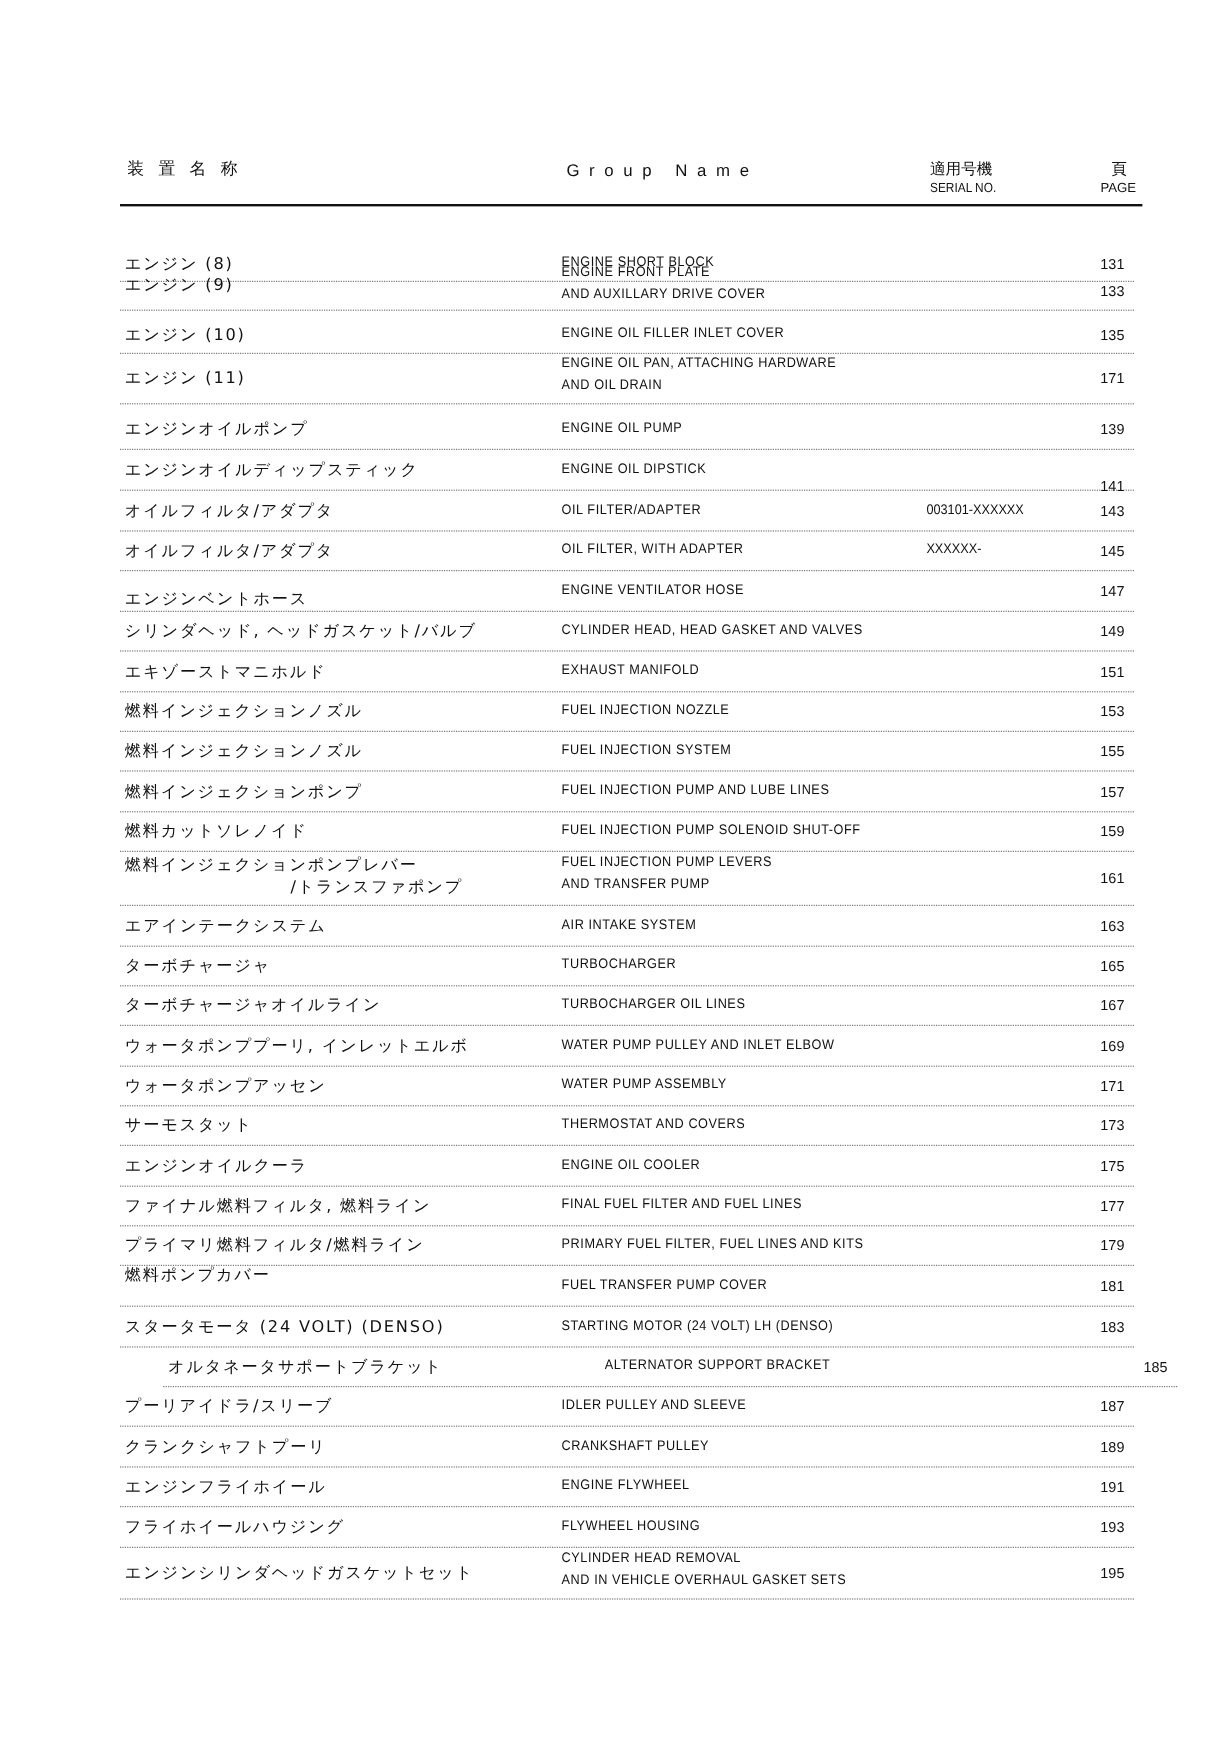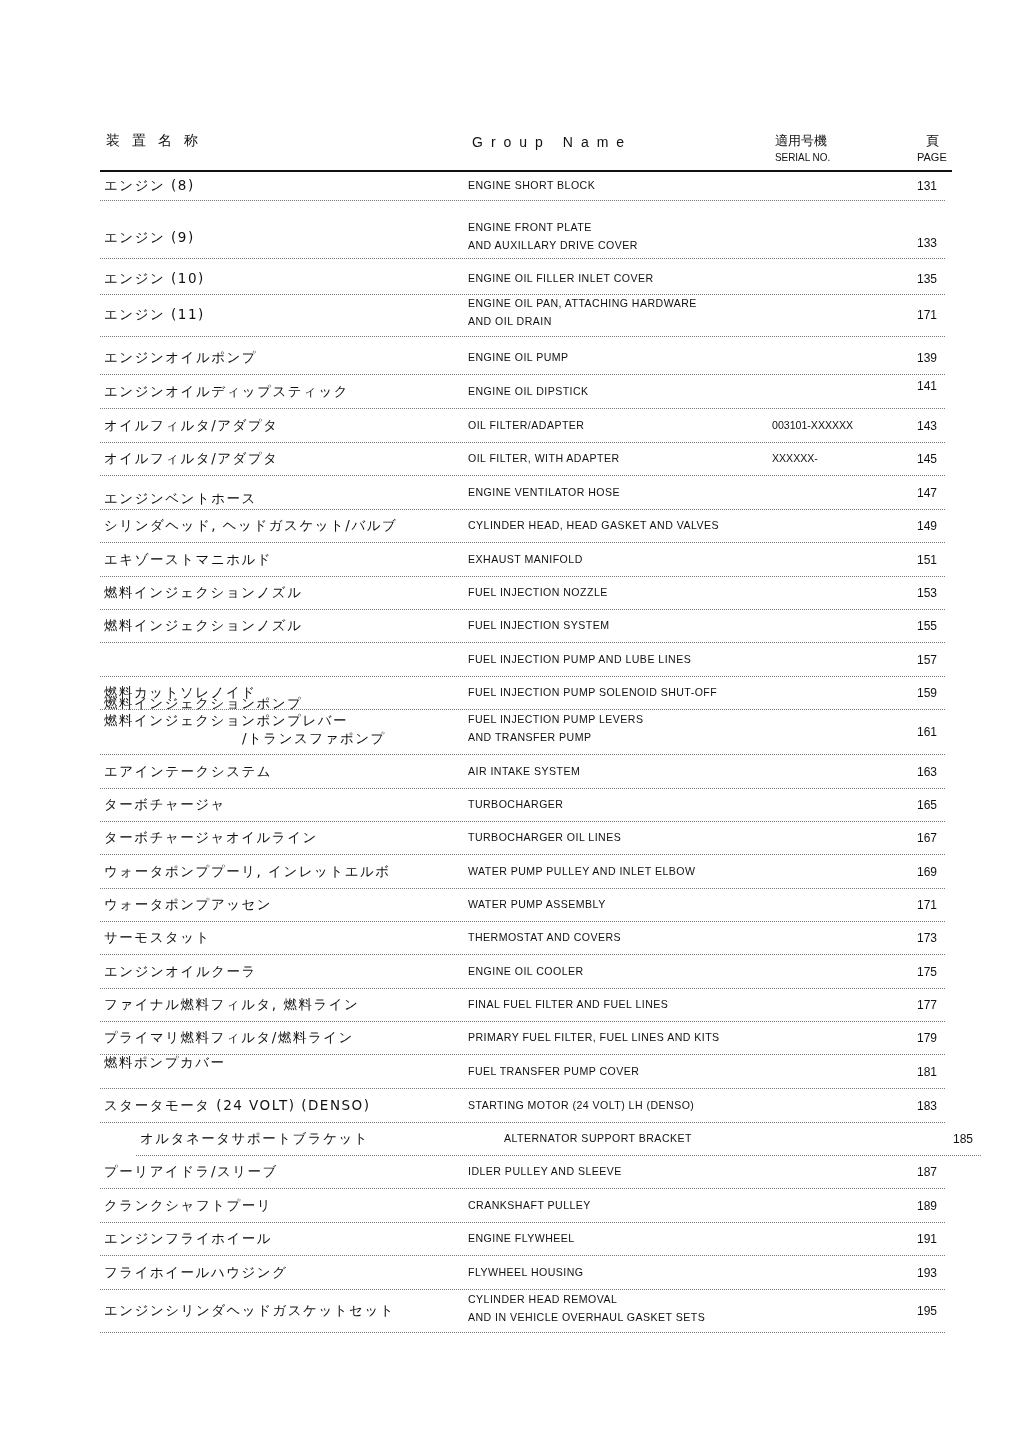--- a/index.html
+++ b/index.html
@@ -32,21 +32,21 @@
 <div class="page">
   <div class="hdr">
     <span class="h-jp">装置名称</span>
     <span class="h-group">Group Name</span>
     <span class="h-serial-jp">適用号機</span>
     <span class="h-serial-en">SERIAL NO.</span>
     <span class="h-page-jp">頁</span>
     <span class="h-page-en">PAGE</span>
   </div>
   <div id="rows">
-      <div class="row" style="top: 170px; height: 30px;">
+      <div class="row" style="top: 204px; height: 30px;">
         <span class="jp" style="top: 7px;">エンジン (8)</span>
         <span class="en" style="top: 9px;">ENGINE SHORT BLOCK</span>
         <span class="pg" style="top: 9px;">131</span>
       </div>
       <div class="row" style="top: 216px; height: 42px;">
         <span class="jp" style="top: 13px;">エンジン (9)</span>
         <span class="en" style="top: 5px;">ENGINE FRONT PLATE</span>
         <span class="en" style="top: 23px;">AND AUXILLARY DRIVE COVER</span>
         <span class="pg" style="top: 20px;">133</span>
       </div>
@@ -62,21 +62,21 @@
         <span class="pg" style="top: 16px;">171</span>
       </div>
       <div class="row" style="top: 340px; height: 34px;">
         <span class="jp" style="top: 9px;">エンジンオイルポンプ</span>
         <span class="en" style="top: 11px;">ENGINE OIL PUMP</span>
         <span class="pg" style="top: 11px;">139</span>
       </div>
       <div class="row" style="top: 374px; height: 34px;">
         <span class="jp" style="top: 9px;">エンジンオイルディップスティック</span>
         <span class="en" style="top: 11px;">ENGINE OIL DIPSTICK</span>
-        <span class="pg" style="top: 5px;">141</span>
+        <span class="pg" style="top: 24px;">141</span>
       </div>
       <div class="row" style="top: 408px; height: 34px;">
         <span class="jp" style="top: 9px;">オイルフィルタ/アダプタ</span>
         <span class="en" style="top: 11px;">OIL FILTER/ADAPTER</span>
         <span class="serial" style="top: 11px;">003101-XXXXXX</span>
         <span class="pg" style="top: 11px;">143</span>
       </div>
       <div class="row" style="top: 441px; height: 34px;">
         <span class="jp" style="top: 9px;">オイルフィルタ/アダプタ</span>
         <span class="en" style="top: 11px;">OIL FILTER, WITH ADAPTER</span>
@@ -102,21 +102,21 @@
         <span class="jp" style="top: 9px;">燃料インジェクションノズル</span>
         <span class="en" style="top: 11px;">FUEL INJECTION NOZZLE</span>
         <span class="pg" style="top: 11px;">153</span>
       </div>
       <div class="row" style="top: 608px; height: 34px;">
         <span class="jp" style="top: 9px;">燃料インジェクションノズル</span>
         <span class="en" style="top: 11px;">FUEL INJECTION SYSTEM</span>
         <span class="pg" style="top: 11px;">155</span>
       </div>
       <div class="row" style="top: 642px; height: 34px;">
-        <span class="jp" style="top: 9px; margin-top: 44px;">燃料インジェクションポンプ</span>
+        <span class="jp" style="top: 9px;">燃料インジェクションポンプ</span>
         <span class="en" style="top: 11px;">FUEL INJECTION PUMP AND LUBE LINES</span>
         <span class="pg" style="top: 11px;">157</span>
       </div>
       <div class="row" style="top: 675px; height: 34px;">
         <span class="jp" style="top: 9px;">燃料カットソレノイド</span>
         <span class="en" style="top: 11px;">FUEL INJECTION PUMP SOLENOID SHUT-OFF</span>
         <span class="pg" style="top: 11px; margin-left: 48px;">159</span>
       </div>
       <div class="row" style="top: 708px; height: 46px;">
         <span class="jp" style="top: 4px;">燃料インジェクションポンプレバー</span>

